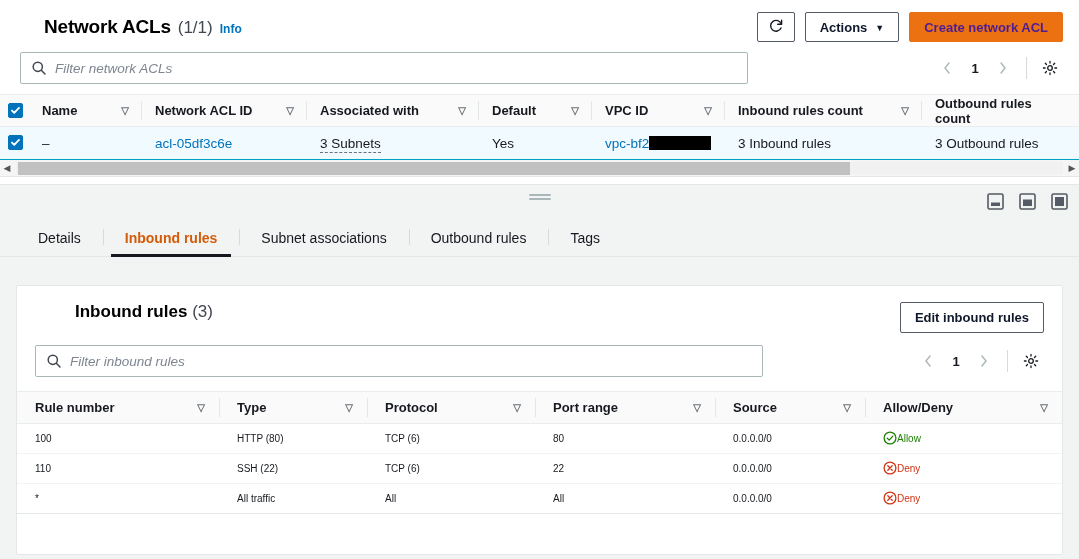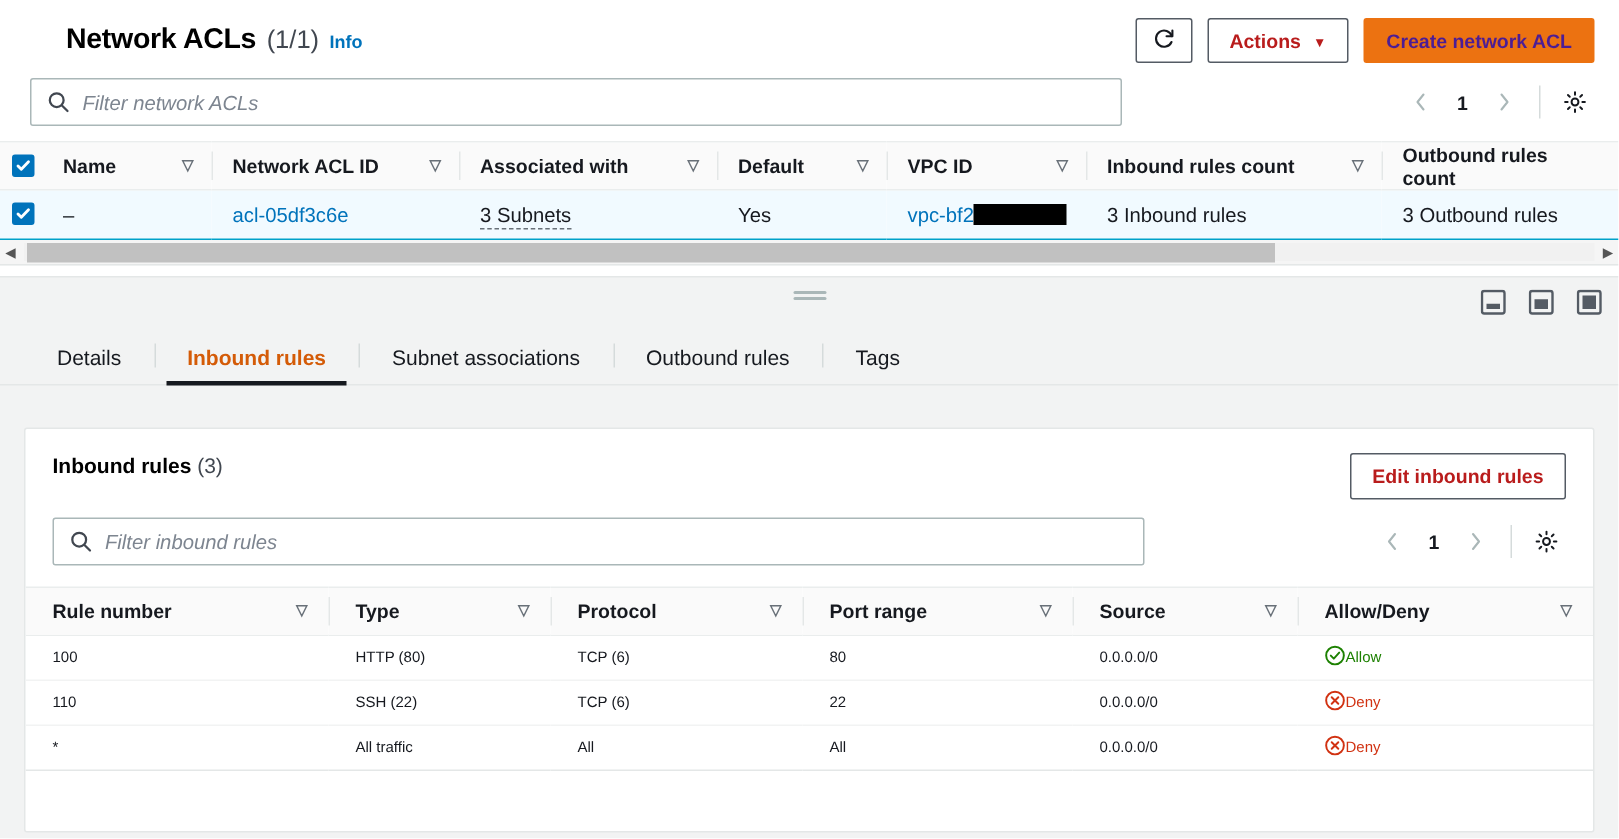--- a/index.html
+++ b/index.html
@@ -21,21 +21,21 @@
     margin-left: 24px;
   }
   .page-head-left { display:flex; align-items:baseline; gap:7px; }
   .page-title { font-size: 19px; font-weight: 700; letter-spacing:-0.2px; color:#000; }
   .page-count { font-size: 17px; font-weight:400; color:#414750; }
   .info-link { font-size: 12px; font-weight:700; color:#0073bb; cursor:pointer; }
 
   .page-head-right { display:flex; align-items:center; gap:10px; }
   .btn {
     height: 30px; border:1px solid #545b64; background:#fff; border-radius:2px;
-    font-size:13px; font-weight:700; color:#b91c1c; padding:0 14px;
+    font-size:13px; font-weight:700; color:#0f172a; padding:0 14px;
     display:flex; align-items:center; justify-content:center; gap:8px; cursor:pointer;
     font-family:"Liberation Sans", sans-serif; white-space:nowrap;
   }
   .btn-icon { width:38px; padding:0; }
   .btn-primary {
     background:#ec7211; border-color:#ec7211; color:#4c1d95;
   }
   .caret { font-size:9px; line-height:1; position:relative; top:1px; }
 
   .filter-row {
@@ -142,21 +142,21 @@
 
   
   .card {
     margin:28px 16px 0 16px; background:#fff; border:1px solid #e4e7e7; border-radius:2px;
     height: 270px; overflow:hidden;
   }
   .card-head {
     display:flex; align-items:flex-start; justify-content:space-between;
     padding:16px 18px 0 18px;
   }
-  .card-title { font-size:14px; font-weight:700; color:#000; }
+  .card-title { font-size:17px; font-weight:700; color:#000;margin-left:40px; }
   .card-title .cnt { font-weight:400; color:#414750; }
   .card-filter-row {
     display:flex; align-items:center; justify-content:space-between;
     padding:12px 18px 14px 18px;
   }
   .search-box.sm { width: 728px; height:32px; }
   .btn-edit { height:31px; }
 
   .rules-table { width:100%; border-collapse:collapse; table-layout:fixed; }
   .rules-table thead th {

